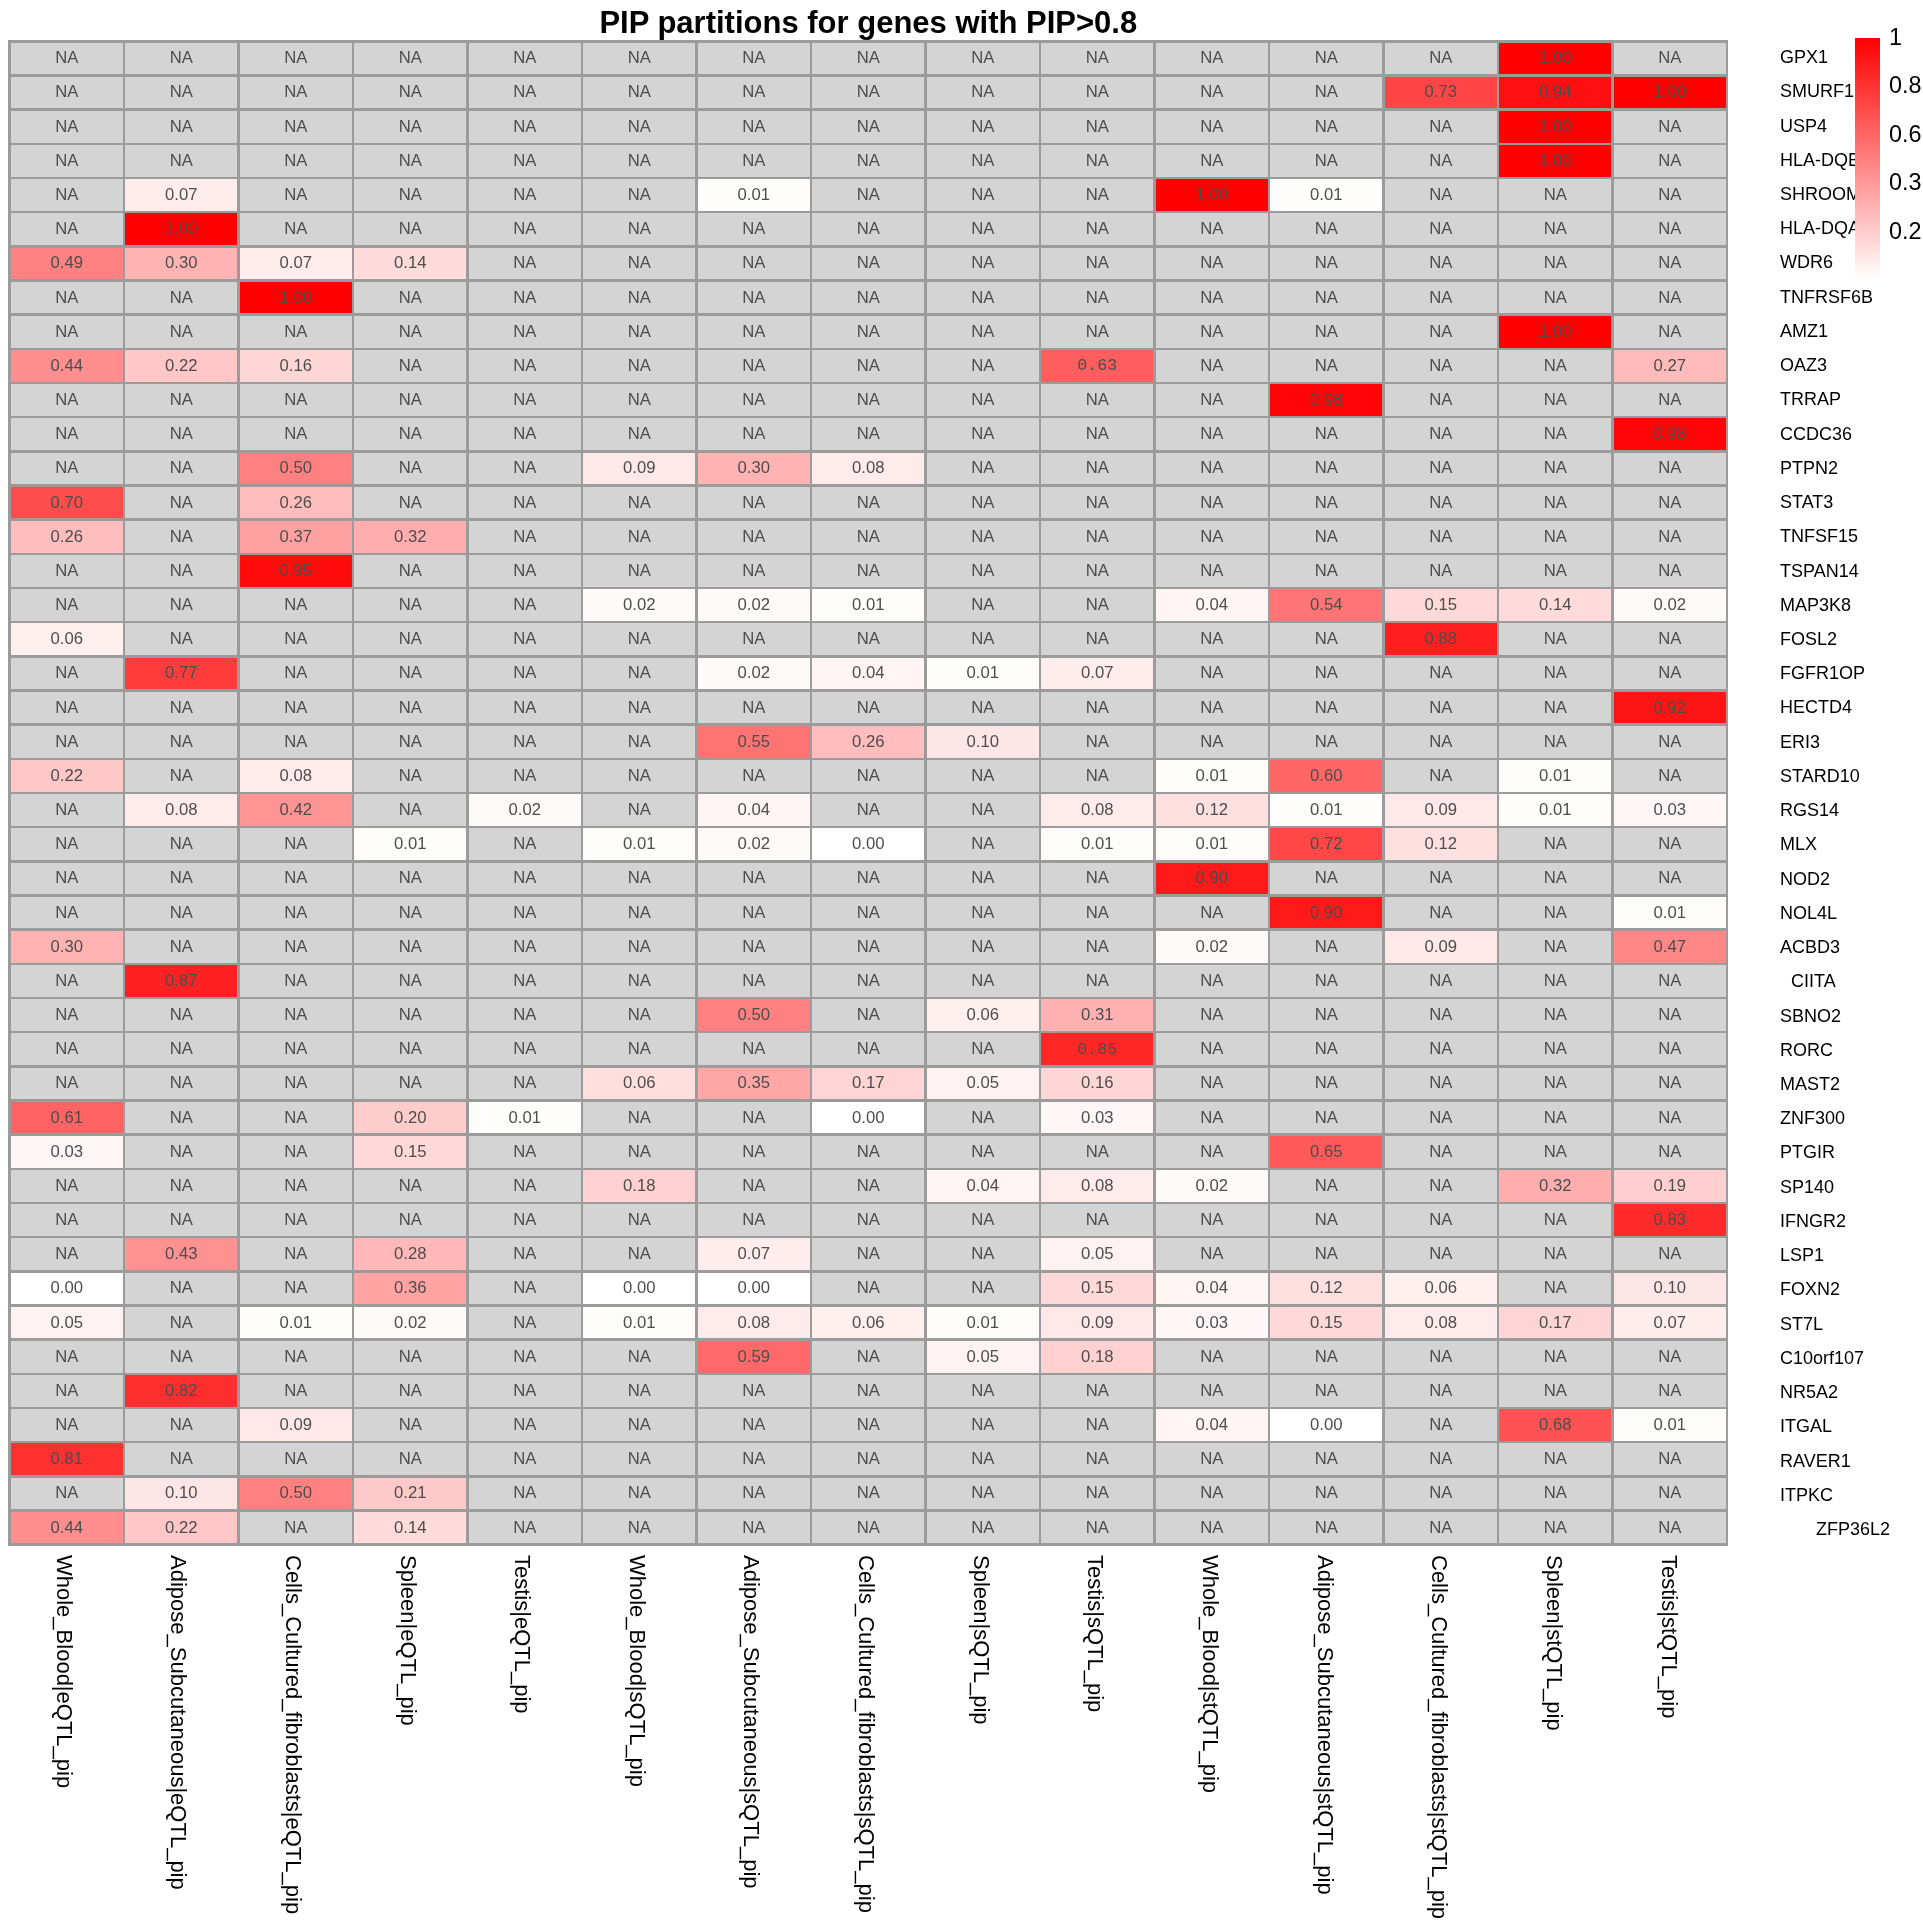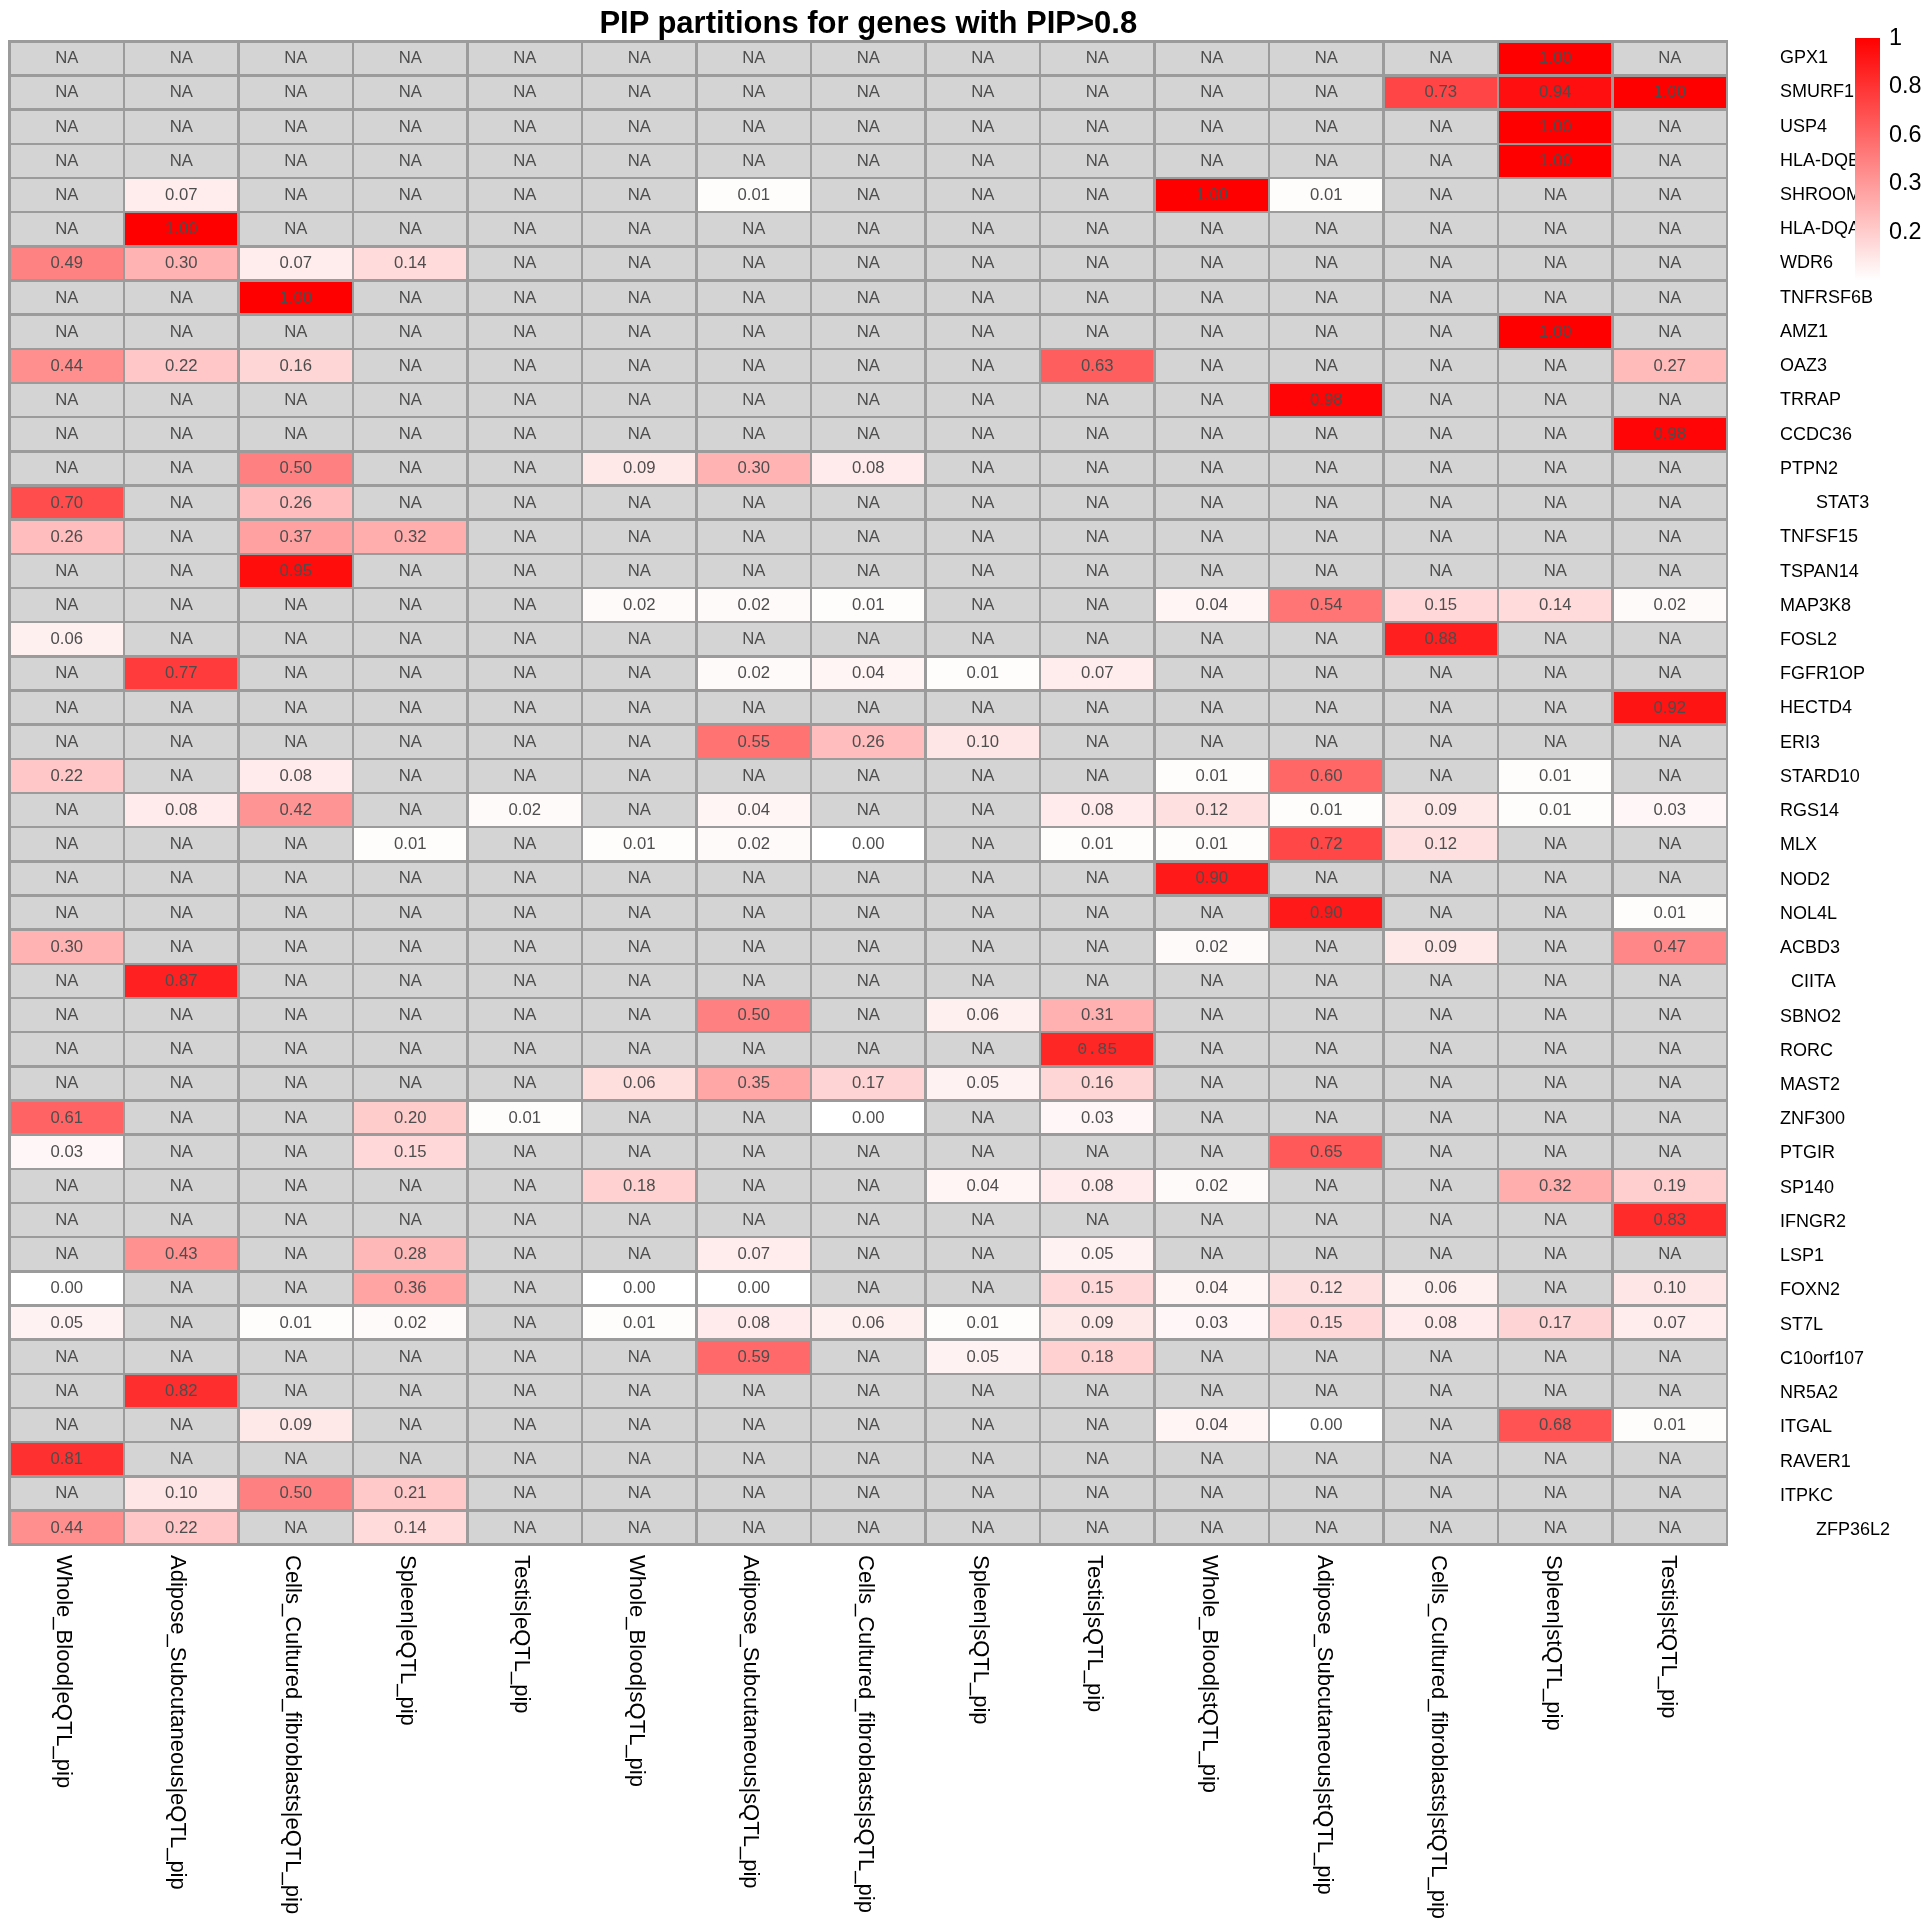--- a/index.html
+++ b/index.html
@@ -182,21 +182,21 @@
       <div class="cell" style="background: rgb(212, 212, 212);">NA</div>
       <div class="cell" style="background: rgb(255, 143, 143);">0.44</div>
       <div class="cell" style="background: rgb(255, 199, 199);">0.22</div>
       <div class="cell" style="background: rgb(255, 214, 214);">0.16</div>
       <div class="cell" style="background: rgb(212, 212, 212);">NA</div>
       <div class="cell" style="background: rgb(212, 212, 212);">NA</div>
       <div class="cell" style="background: rgb(212, 212, 212);">NA</div>
       <div class="cell" style="background: rgb(212, 212, 212);">NA</div>
       <div class="cell" style="background: rgb(212, 212, 212);">NA</div>
       <div class="cell" style="background: rgb(212, 212, 212);">NA</div>
-      <div class="cell" style="background: rgb(255, 94, 94);">0.63</div>
+      <div class="cell" style="background: rgb(255, 94, 94); font-family: Liberation Mono, monospace;">0.63</div>
       <div class="cell" style="background: rgb(212, 212, 212);">NA</div>
       <div class="cell" style="background: rgb(212, 212, 212);">NA</div>
       <div class="cell" style="background: rgb(212, 212, 212);">NA</div>
       <div class="cell" style="background: rgb(212, 212, 212);">NA</div>
       <div class="cell" style="background: rgb(255, 186, 186);">0.27</div>
       <div class="cell" style="background: rgb(212, 212, 212);">NA</div>
       <div class="cell" style="background: rgb(212, 212, 212);">NA</div>
       <div class="cell" style="background: rgb(212, 212, 212);">NA</div>
       <div class="cell" style="background: rgb(212, 212, 212);">NA</div>
       <div class="cell" style="background: rgb(212, 212, 212);">NA</div>
@@ -713,21 +713,21 @@
       <div class="rowlab" style="top: 143px;">HLA-DQB2</div>
       <div class="rowlab" style="top: 177px;">SHROOM1</div>
       <div class="rowlab" style="top: 211px;">HLA-DQA1</div>
       <div class="rowlab" style="top: 245px;">WDR6</div>
       <div class="rowlab" style="top: 280px;">TNFRSF6B</div>
       <div class="rowlab" style="top: 314px;">AMZ1</div>
       <div class="rowlab" style="top: 348px;">OAZ3</div>
       <div class="rowlab" style="top: 382px;">TRRAP</div>
       <div class="rowlab" style="top: 417px;">CCDC36</div>
       <div class="rowlab" style="top: 451px;">PTPN2</div>
-      <div class="rowlab" style="top: 485px; margin-left: 36px;">STAT3</div>
+      <div class="rowlab" style="top: 485px;">STAT3</div>
       <div class="rowlab" style="top: 519px;">TNFSF15</div>
       <div class="rowlab" style="top: 554px;">TSPAN14</div>
       <div class="rowlab" style="top: 588px;">MAP3K8</div>
       <div class="rowlab" style="top: 622px;">FOSL2</div>
       <div class="rowlab" style="top: 656px;">FGFR1OP</div>
       <div class="rowlab" style="top: 690px;">HECTD4</div>
       <div class="rowlab" style="top: 725px;">ERI3</div>
       <div class="rowlab" style="top: 759px;">STARD10</div>
       <div class="rowlab" style="top: 793px;">RGS14</div>
       <div class="rowlab" style="top: 827px;">MLX</div>

